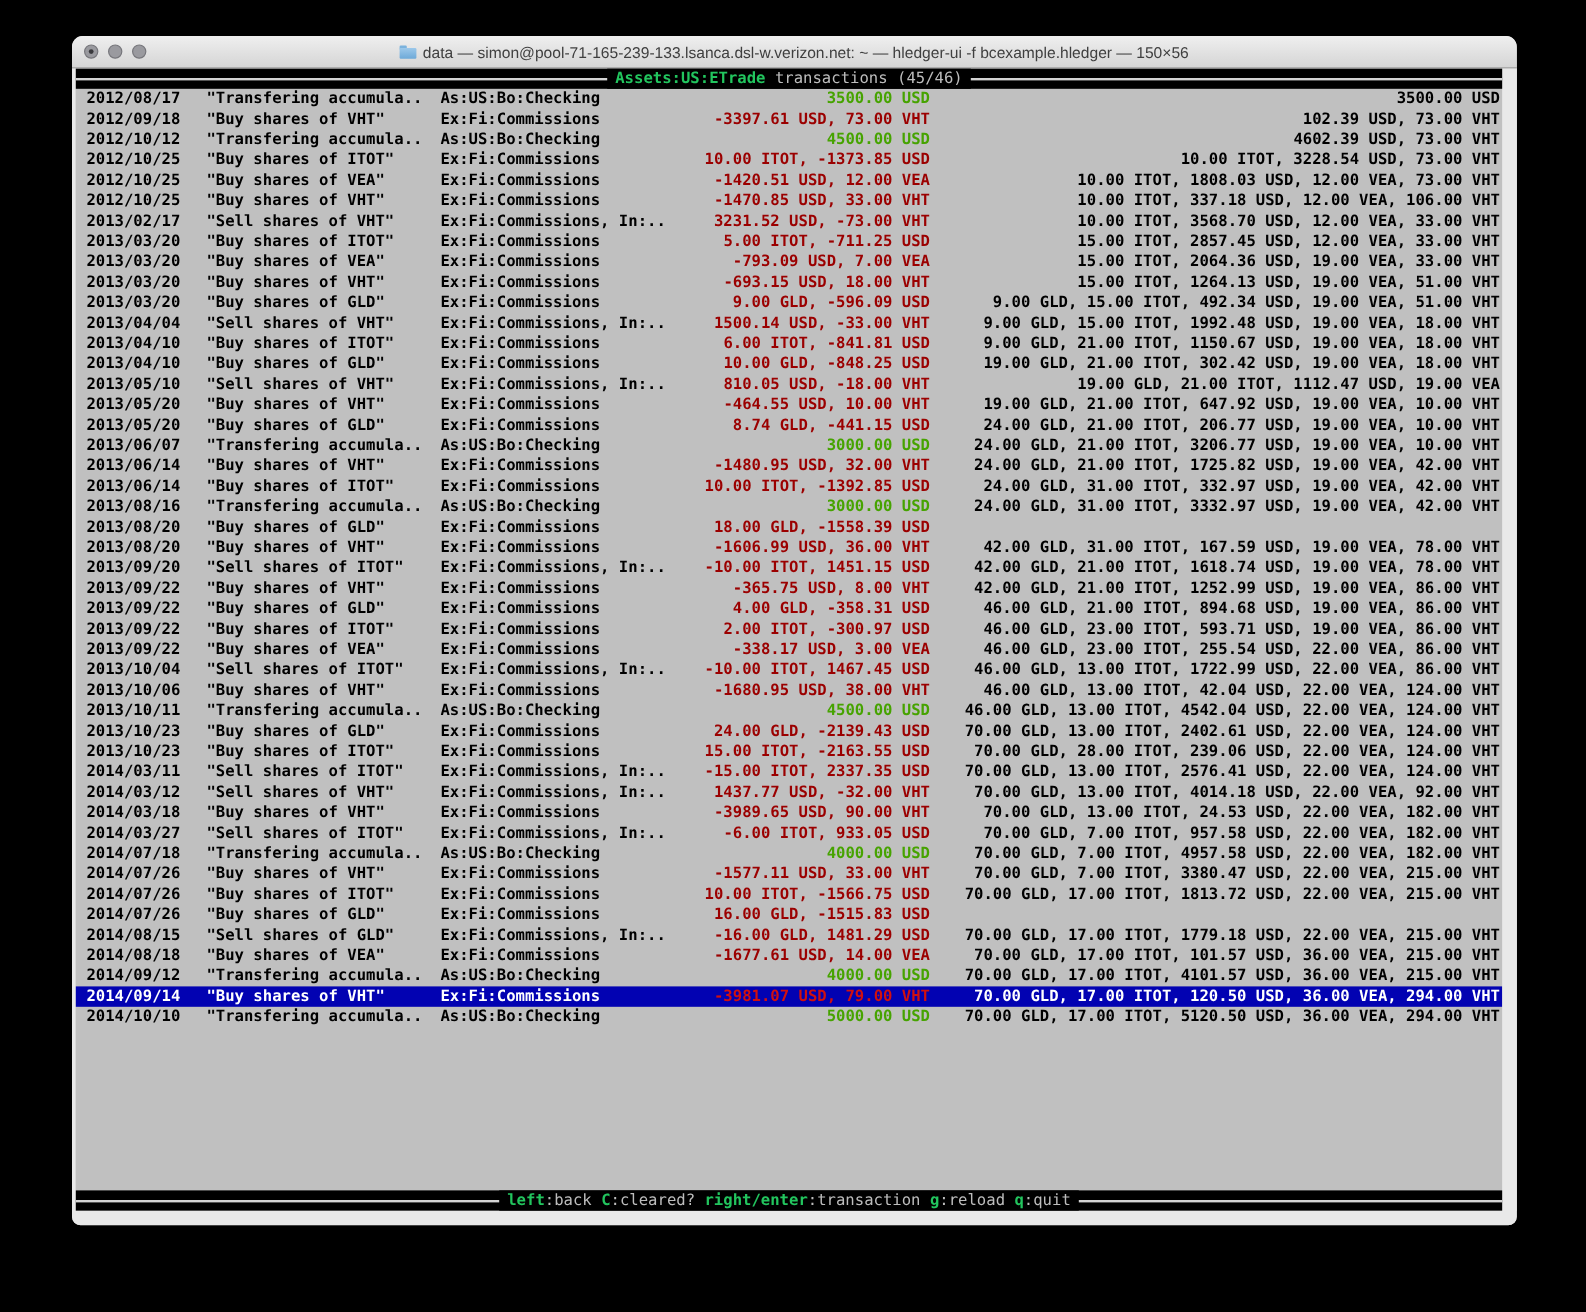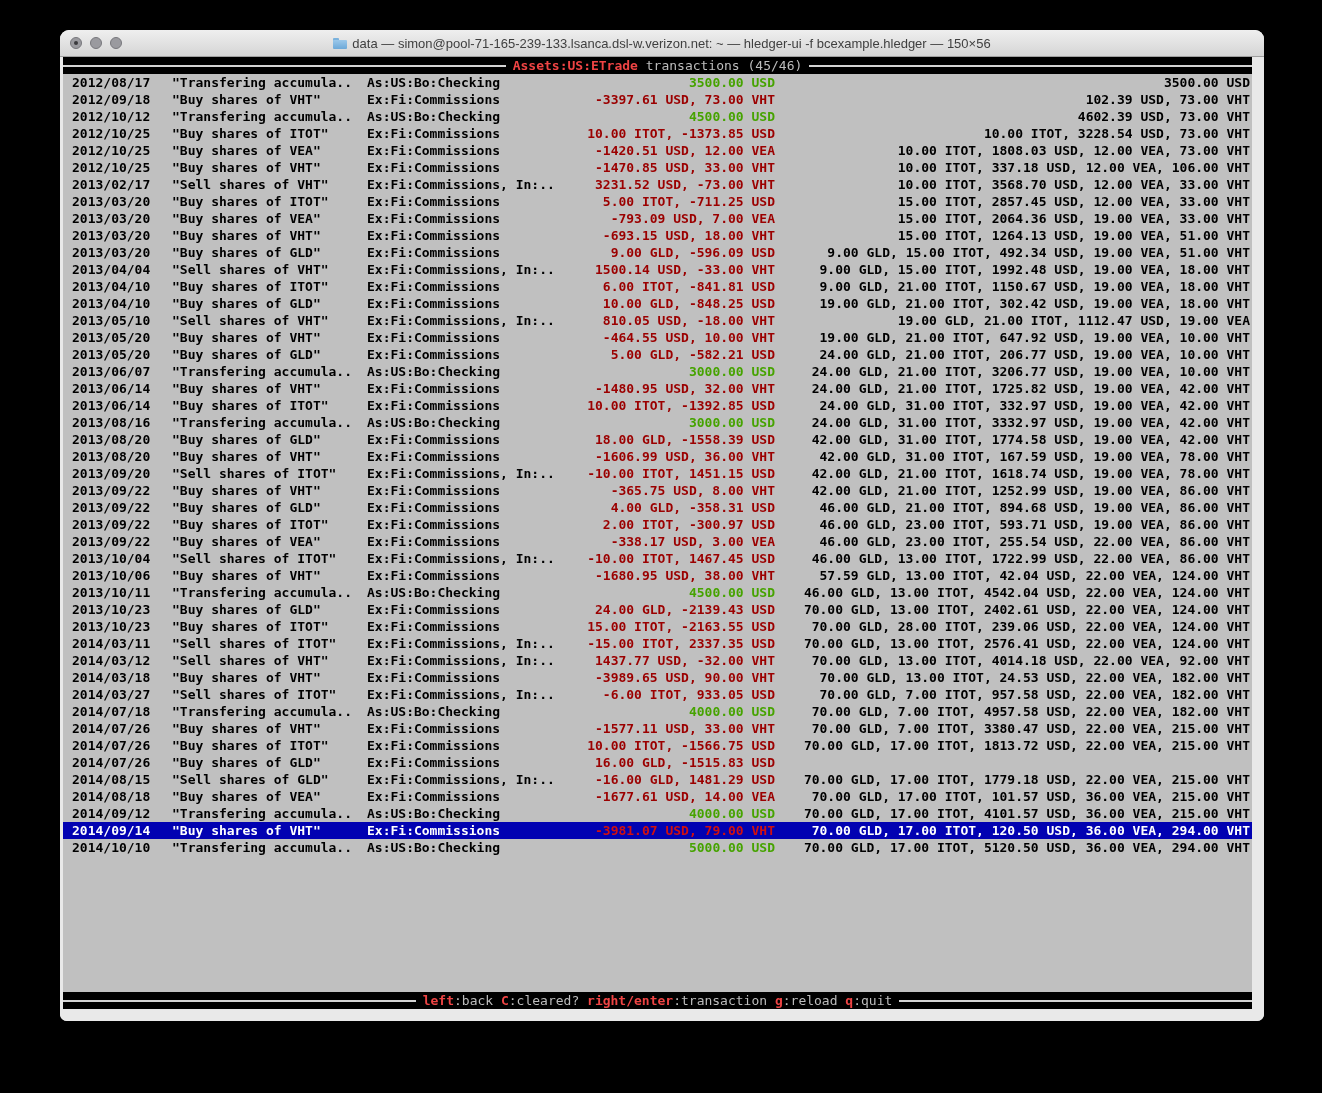--- a/index.html
+++ b/index.html
@@ -20,21 +20,21 @@
   .foldericon::after{content:"";position:absolute;left:0;top:2px;width:14px;height:9px;background:linear-gradient(#9cc8ea,#6da9d8);border-radius:1px;}
   
   .contentrow{flex:1;display:flex;padding:0 0 12px 3px;box-sizing:border-box;background:#e9e9e9;}
   .terminal{width:1189px;flex:0 0 1189px;background:#c0c0c0;display:flex;flex-direction:column;
     font-family:"DejaVu Sans Mono","Liberation Mono",monospace;font-size:13px;line-height:17px;
     font-weight:bold;color:#000;overflow:hidden;}
   .scrolltrack{flex:1;background:#e9e9e9;}
   .bar{flex:0 0 17px;background:#000;position:relative;text-align:center;white-space:pre;}
   .bar::before{content:"";position:absolute;left:0;right:0;top:8px;height:2px;background:#d4d4d4;}
   .bar .bartext{position:relative;background:#000;padding:0 7px;display:inline-block;}
-  .bar .b{color:#ef4444;} .bar .dim{color:#bdbdbd;font-weight:normal;}
+  .bar .b{color:#22c55e;} .bar .dim{color:#bdbdbd;font-weight:normal;}
   .rows{flex:0 0 auto;}
   .row{height:17px;display:flex;white-space:pre;}
   .c{box-sizing:border-box;overflow:hidden;}
   .c-date{flex:0 0 109px;padding-left:9px;}
   .c-desc{flex:0 0 195px;}
   .c-acct{flex:0 0 208px;}
   .c-amt{flex:0 0 200px;text-align:right;}
   .c-bal{flex:1;text-align:right;padding-right:2px;}
   .red{color:#9b0000;} .green{color:#46a300;}
   .row.sel{background:#0202b2;color:#fff;justify-content:space-between;}
@@ -171,21 +171,21 @@
     <span class="c c-date">2013/05/20</span>
     <span class="c c-desc">"Buy shares of VHT"</span>
     <span class="c c-acct">Ex:Fi:Commissions</span>
     <span class="c c-amt red">-464.55 USD, 10.00 VHT</span>
     <span class="c c-bal">19.00 GLD, 21.00 ITOT, 647.92 USD, 19.00 VEA, 10.00 VHT</span>
   </div>
           <div class="row">
     <span class="c c-date">2013/05/20</span>
     <span class="c c-desc">"Buy shares of GLD"</span>
     <span class="c c-acct">Ex:Fi:Commissions</span>
-    <span class="c c-amt red">5.00 GLD, -582.21 USD</span>
+    <span class="c c-amt red">8.74 GLD, -441.15 USD</span>
     <span class="c c-bal">24.00 GLD, 21.00 ITOT, 206.77 USD, 19.00 VEA, 10.00 VHT</span>
   </div>
           <div class="row">
     <span class="c c-date">2013/06/07</span>
     <span class="c c-desc">"Transfering accumula..</span>
     <span class="c c-acct">As:US:Bo:Checking</span>
     <span class="c c-amt green">3000.00 USD</span>
     <span class="c c-bal">24.00 GLD, 21.00 ITOT, 3206.77 USD, 19.00 VEA, 10.00 VHT</span>
   </div>
           <div class="row">
@@ -207,21 +207,20 @@
     <span class="c c-desc">"Transfering accumula..</span>
     <span class="c c-acct">As:US:Bo:Checking</span>
     <span class="c c-amt green">3000.00 USD</span>
     <span class="c c-bal">24.00 GLD, 31.00 ITOT, 3332.97 USD, 19.00 VEA, 42.00 VHT</span>
   </div>
           <div class="row">
     <span class="c c-date">2013/08/20</span>
     <span class="c c-desc">"Buy shares of GLD"</span>
     <span class="c c-acct">Ex:Fi:Commissions</span>
     <span class="c c-amt red">18.00 GLD, -1558.39 USD</span>
-    <span class="c c-bal">42.00 GLD, 31.00 ITOT, 1774.58 USD, 19.00 VEA, 42.00 VHT</span>
   </div>
           <div class="row">
     <span class="c c-date">2013/08/20</span>
     <span class="c c-desc">"Buy shares of VHT"</span>
     <span class="c c-acct">Ex:Fi:Commissions</span>
     <span class="c c-amt red">-1606.99 USD, 36.00 VHT</span>
     <span class="c c-bal">42.00 GLD, 31.00 ITOT, 167.59 USD, 19.00 VEA, 78.00 VHT</span>
   </div>
           <div class="row">
     <span class="c c-date">2013/09/20</span>
@@ -263,21 +262,21 @@
     <span class="c c-desc">"Sell shares of ITOT"</span>
     <span class="c c-acct">Ex:Fi:Commissions, In:..</span>
     <span class="c c-amt red">-10.00 ITOT, 1467.45 USD</span>
     <span class="c c-bal">46.00 GLD, 13.00 ITOT, 1722.99 USD, 22.00 VEA, 86.00 VHT</span>
   </div>
           <div class="row">
     <span class="c c-date">2013/10/06</span>
     <span class="c c-desc">"Buy shares of VHT"</span>
     <span class="c c-acct">Ex:Fi:Commissions</span>
     <span class="c c-amt red">-1680.95 USD, 38.00 VHT</span>
-    <span class="c c-bal">57.59 GLD, 13.00 ITOT, 42.04 USD, 22.00 VEA, 124.00 VHT</span>
+    <span class="c c-bal">46.00 GLD, 13.00 ITOT, 42.04 USD, 22.00 VEA, 124.00 VHT</span>
   </div>
           <div class="row">
     <span class="c c-date">2013/10/11</span>
     <span class="c c-desc">"Transfering accumula..</span>
     <span class="c c-acct">As:US:Bo:Checking</span>
     <span class="c c-amt green">4500.00 USD</span>
     <span class="c c-bal">46.00 GLD, 13.00 ITOT, 4542.04 USD, 22.00 VEA, 124.00 VHT</span>
   </div>
           <div class="row">
     <span class="c c-date">2013/10/23</span>

